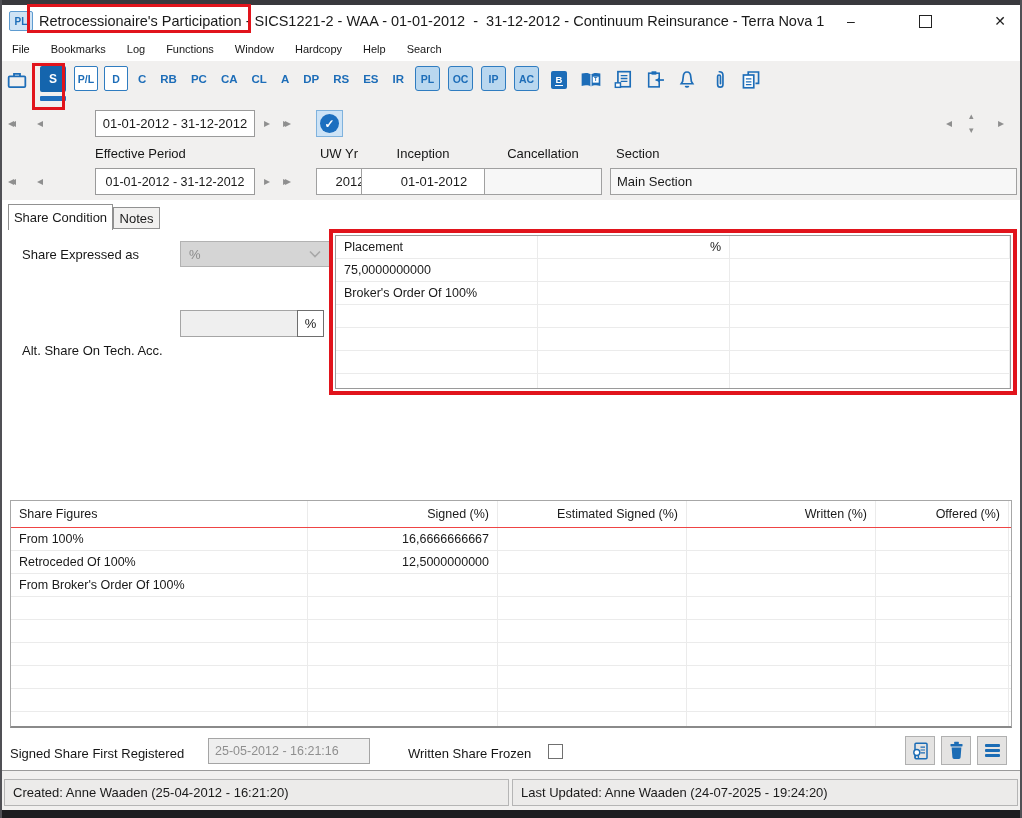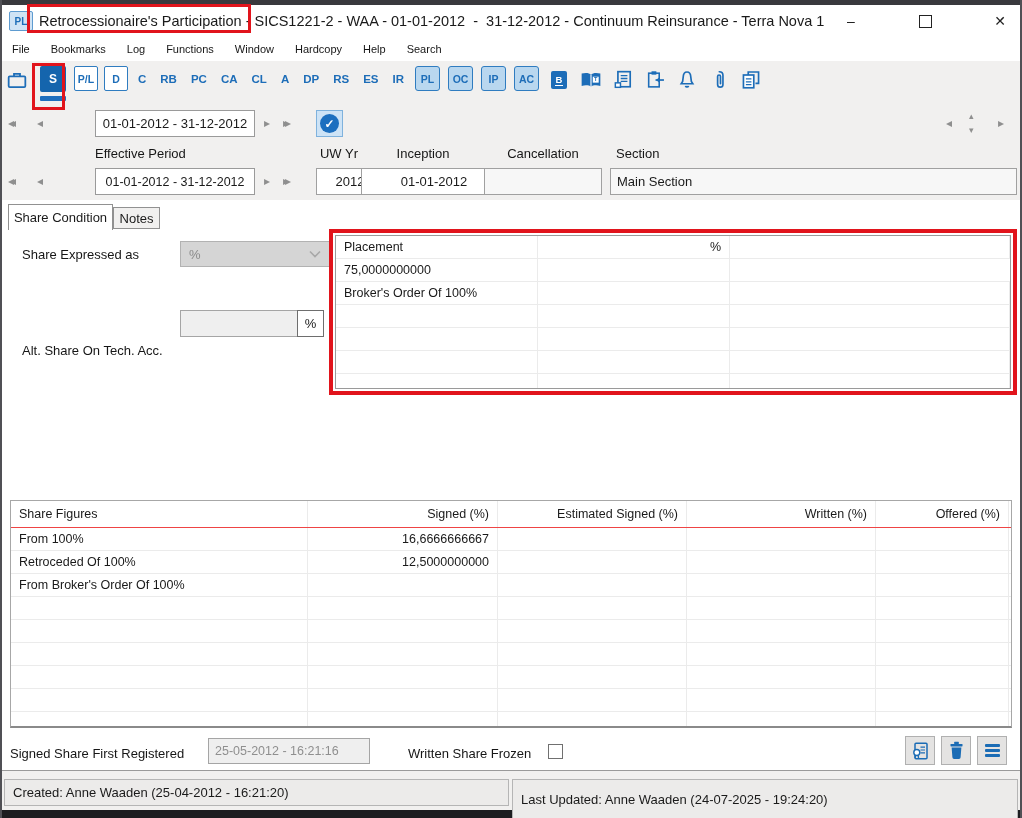--- a/index.html
+++ b/index.html
@@ -374,19 +374,19 @@
   </div>
   <div class="abs foot-btn" style="left:977px;top:736px;">
     <span class="menu-bars">
         <i></i>
         <i></i>
         <i></i>
       </span>
   </div>
 
   <div class="abs status-panel" style="left:4px;top:779px;width:505px;height:27px;">Created: Anne Waaden (25-04-2012 - 16:21:20)</div>
-  <div class="abs status-panel" style="left:512px;top:779px;width:506px;height:40px;">Last Updated: Anne Waaden (24-07-2025 - 19:24:20)</div>
+  <div class="abs status-panel" style="left:512px;top:779px;width:506px;height:27px;">Last Updated: Anne Waaden (24-07-2025 - 19:24:20)</div>
 
   <div class="abs annotation" style="left:27px;top:4px;width:224px;height:29px;"></div>
   <div class="abs annotation" style="left:32px;top:63px;width:33px;height:47px;"></div>
   <div class="abs annotation" style="left:329px;top:229px;width:688px;height:166px;border-width:4px;"></div>
 
 </div>
 
 </body></html>

